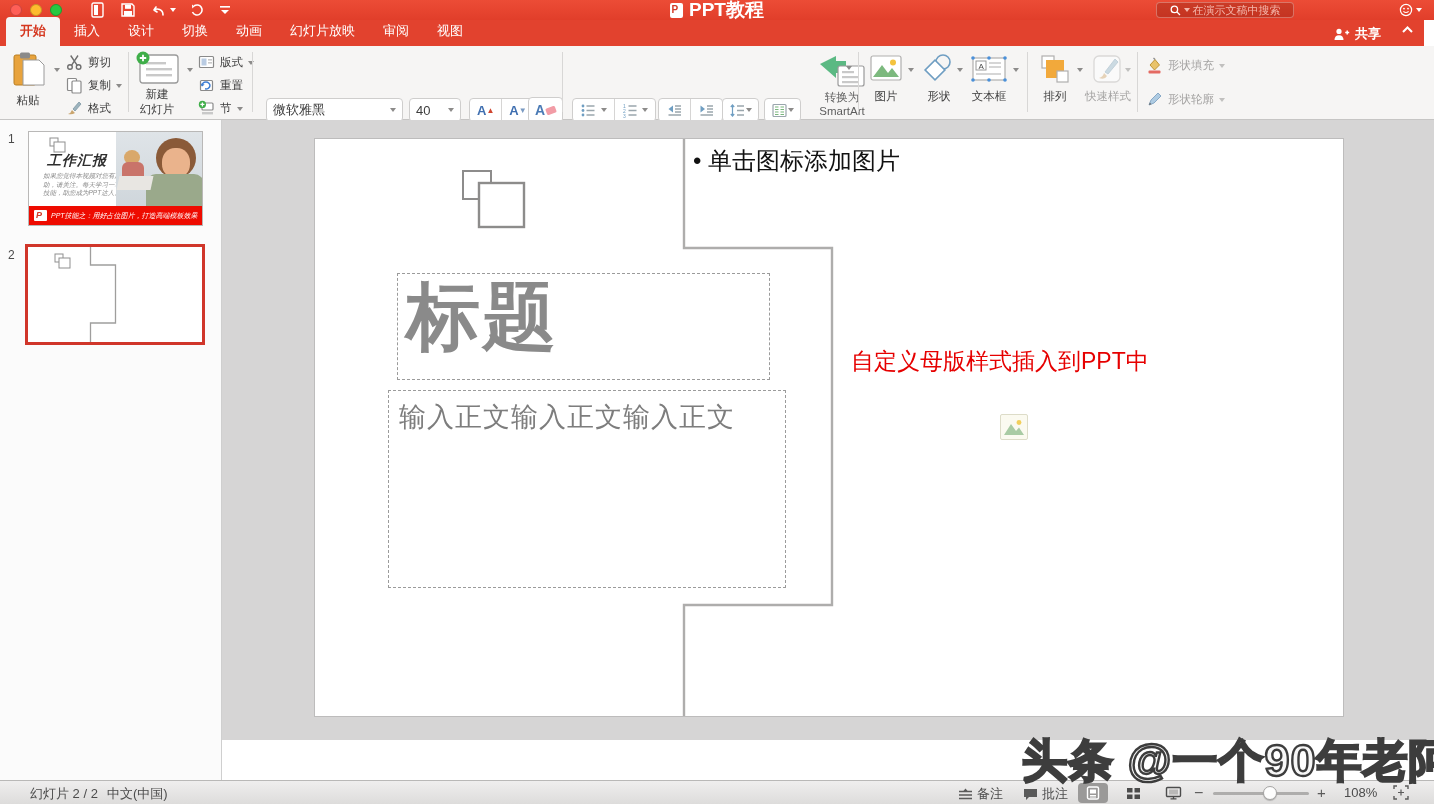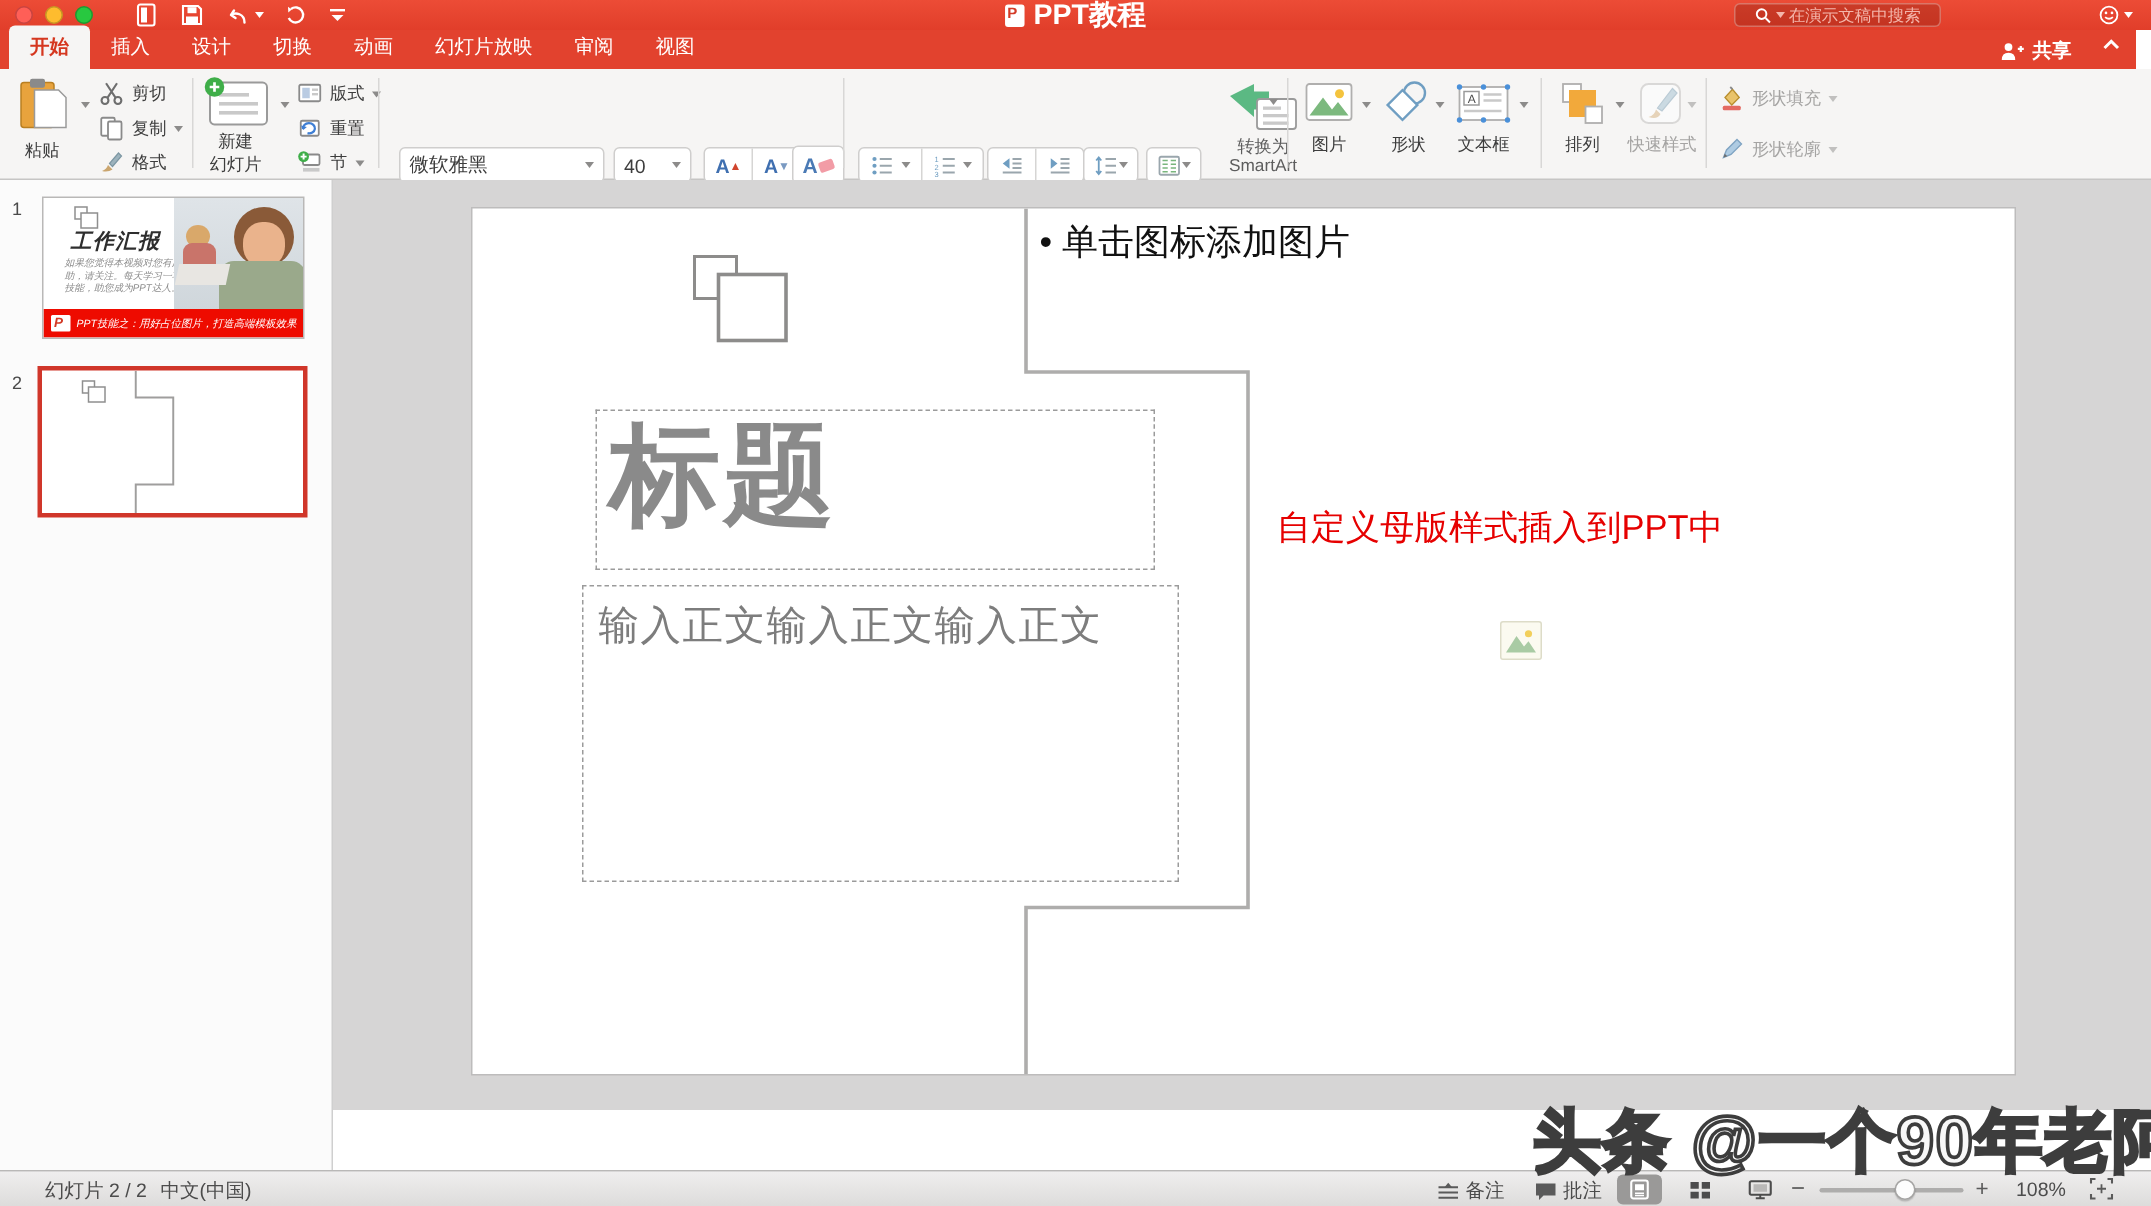--- a/index.html
+++ b/index.html
@@ -64,21 +64,21 @@
   .t1-banner .txt { color:#fff; font-size:7px; white-space:nowrap; }
   .ppt-logo { width:13px; height:11px; background:#fff; border-radius:1px; position:relative; flex:none; }
   .ppt-logo::after { content:"P"; position:absolute; left:2px; top:0px; color:#d33a26; font-weight:bold; font-size:9px; }
 
   .canvas-area { position:absolute; left:222px; top:0; width:1212px; height:620px; background:#d6d5d5; }
   .slide { position:absolute; left:93px; top:19px; width:1028px; height:577px; background:#fff; box-shadow:0 0 0 1px #bdbcbc; }
   .dashed-box { position:absolute; border:1px dashed #9b9b9b; }
   .slide-title { font-size:74px; font-weight:800; color:#8a8a8a; line-height:1.0; letter-spacing:2px; }
   .slide-body-text { font-size:27px; color:#7d7d7d; letter-spacing:1px; }
   .pic-caption { position:absolute; left:378px; top:6px; font-size:24px; color:#111; }
-  .red-note { position:absolute; left:536px; top:197px; font-size:23px; color:#e60000; font-weight:500; }
+  .red-note { position:absolute; left:536px; top:207px; font-size:23px; color:#e60000; font-weight:500; }
   .pic-icon { position:absolute; left:685px; top:275px; width:28px; height:26px; background:#fbfaf0; border:1px solid #dddcc8; border-radius:2px; display:flex; align-items:center; justify-content:center; }
 
   .notesbar { position:absolute; left:222px; top:620px; width:1212px; height:40px; background:#fff; border-top:1px solid #c2c1c0; }
   .notes-text { position:absolute; left:16px; top:9px; font-size:13px; color:#4c4c4c; }
 
   
   .statusbar { position:absolute; left:0; top:780px; width:1434px; height:24px;
     background:linear-gradient(#efeeee,#dddcdb); border-top:1px solid #b9b8b7; font-size:13px; color:#4c4c4c; }
   .sb-item { position:absolute; top:4px; display:flex; align-items:center; gap:4px; }
   .viewbtn { position:absolute; top:2px; width:30px; height:20px; border-radius:4px; display:flex; align-items:center; justify-content:center; }

